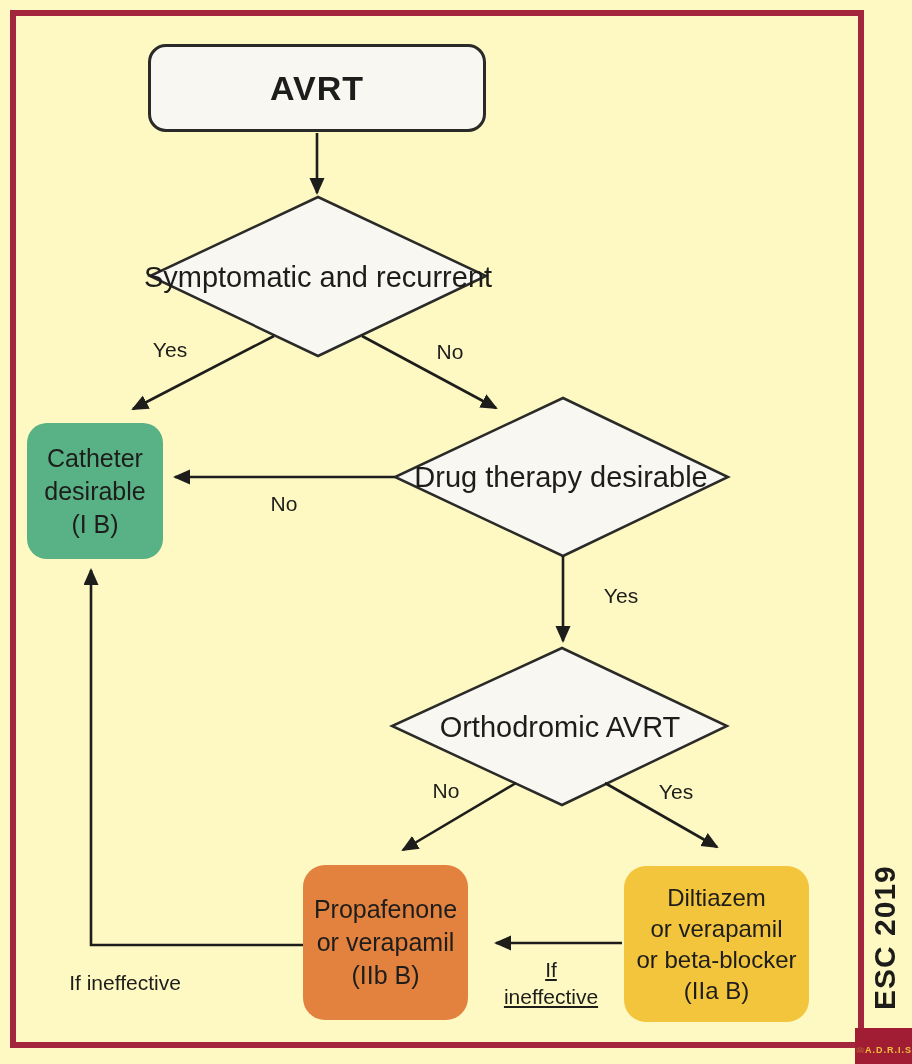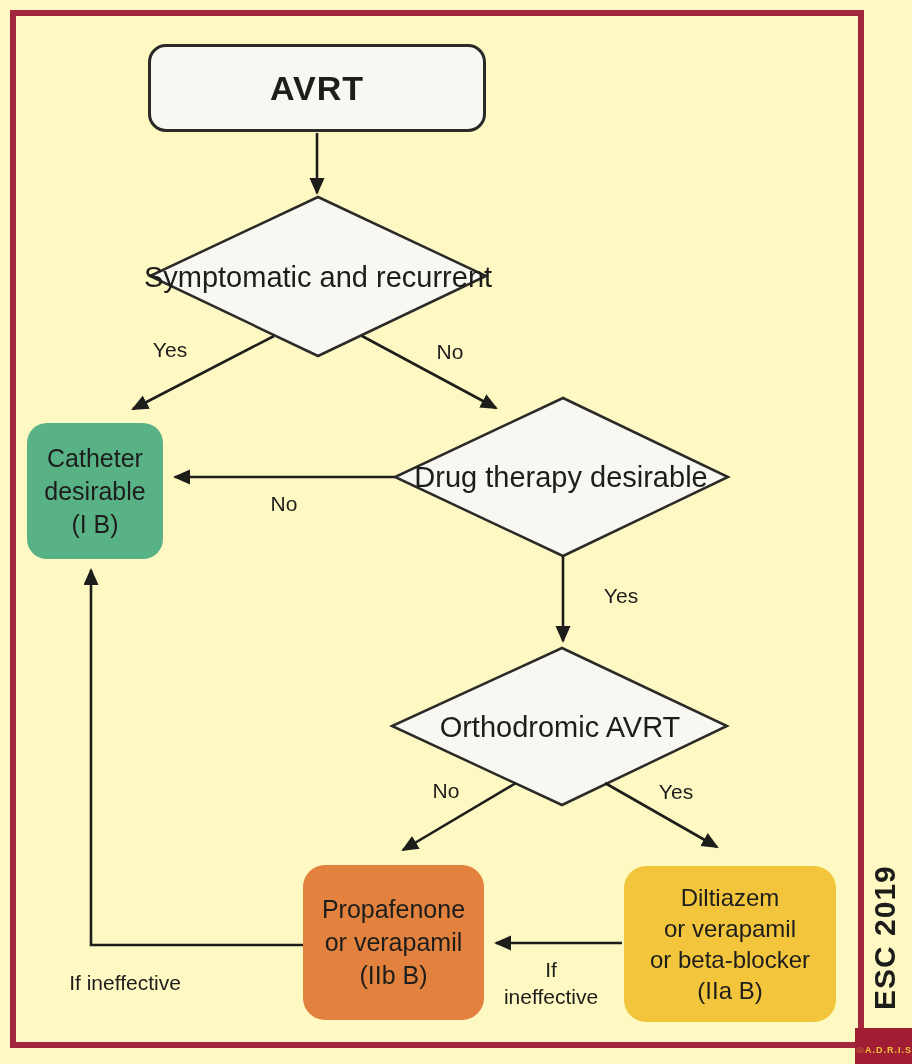--- a/index.html
+++ b/index.html
@@ -14,22 +14,22 @@
   .connectors{position:absolute;left:0;top:0;z-index:2;}
   .diamond{fill:#f8f7f2;stroke:#2a2a28;stroke-width:2.5;}
   .edge{stroke:#1d1d1b;stroke-width:2.6;fill:none;}
   .node{position:absolute;z-index:3;display:flex;flex-direction:column;align-items:center;justify-content:center;text-align:center;box-sizing:border-box;}
   .node span{display:block;}
   .start-node{
     left:148px;top:44px;width:338px;height:88px;background:#f8f7f2;
     border:3px solid #2a2a28;border-radius:18px;font-size:34px;font-weight:bold;letter-spacing:1px;
   }
   .green-node{left:27px;top:423px;width:136px;height:136px;background:#58b286;border-radius:20px;font-size:25px;line-height:33px;}
-  .orange-node{left:303px;top:865px;width:181px;height:155px;background:#e3823f;border-radius:22px;font-size:25px;line-height:33px;}
-  .yellow-node{left:624px;top:866px;width:212px;height:156px;background:#f3c53d;border-radius:22px;font-size:24px;line-height:31px;}
+  .orange-node{left:303px;top:865px;width:165px;height:155px;background:#e3823f;border-radius:22px;font-size:25px;line-height:33px;}
+  .yellow-node{left:624px;top:866px;width:185px;height:156px;background:#f3c53d;border-radius:22px;font-size:24px;line-height:31px;}
   .diamond-label{
     position:absolute;z-index:3;transform:translate(-50%,-50%);
     font-size:29px;line-height:32px;white-space:nowrap;
   }
   .edge-label{
     position:absolute;z-index:3;transform:translate(-50%,-50%);
     text-align:center;font-size:21px;line-height:27px;white-space:nowrap;
   }
   .esc-mark{
     position:absolute;z-index:3;left:868px;top:1010px;
@@ -109,21 +109,21 @@
     <span>(IIa B)</span>
   </div>
 
   <div class="edge-label" style="left:170px;top:349px;">Yes</div>
   <div class="edge-label" style="left:450px;top:351px;">No</div>
   <div class="edge-label" style="left:284px;top:503px;">No</div>
   <div class="edge-label" style="left:621px;top:595px;">Yes</div>
   <div class="edge-label" style="left:446px;top:790px;">No</div>
   <div class="edge-label" style="left:676px;top:791px;">Yes</div>
   <div class="edge-label" style="left:125px;top:982px;">If ineffective</div>
-  <div class="edge-label" style="left:551px;top:983px;">
+  <div class="edge-label" style="left:551px;top:983px;text-decoration:underline;">
     <span style="display:block;">If</span>
     <span style="display:block;">ineffective</span>
   </div>
 
   <div class="esc-mark">ESC 2019</div>
 
   <div class="adris-logo">
     <svg width="44" height="26" viewBox="0 0 44 26">
       <g stroke="#d9a43a" stroke-width="1.2" fill="none">
         <circle cx="12" cy="10" r="6"></circle>

